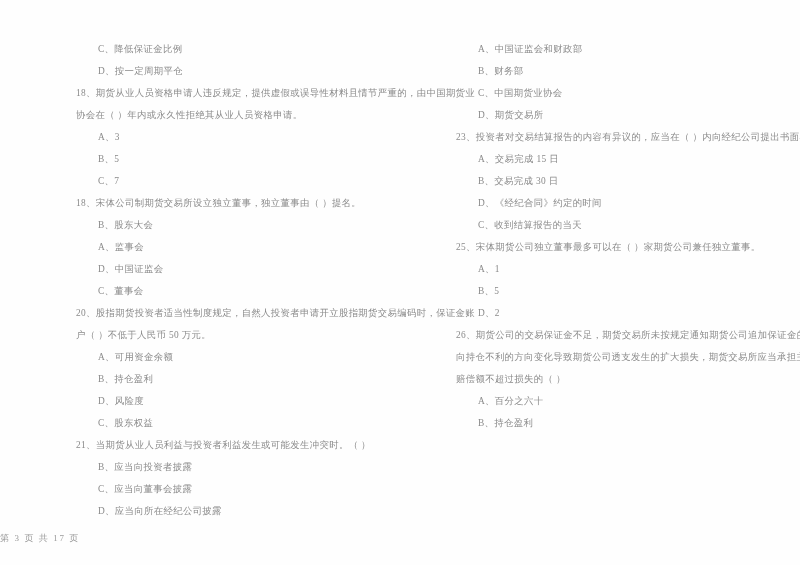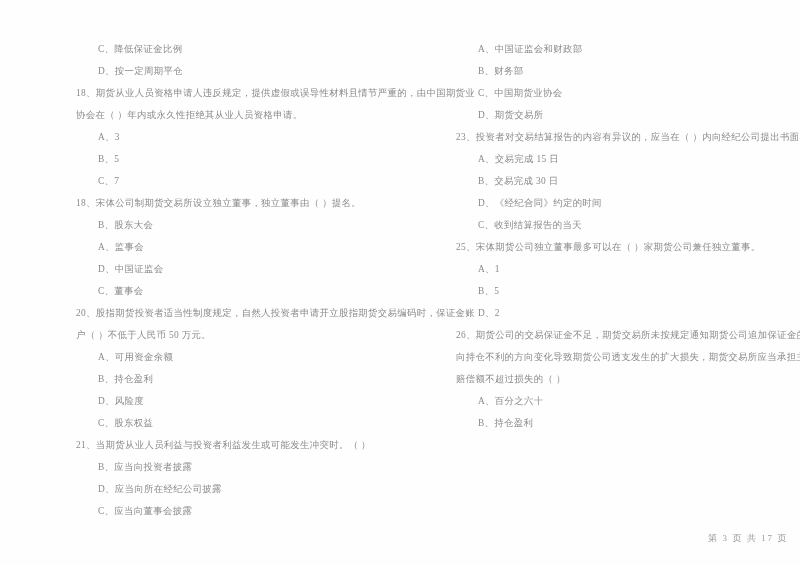--- a/index.html
+++ b/index.html
@@ -47,23 +47,23 @@
   }
   .stem {
     text-indent: 0;
   }
   .opt {
     padding-left: 22px;
   }
   .footer {
     position: absolute;
     left: 0;
-    right: 12px;
+    right: 0;
     top: 532px;
-    text-align: right;
+    text-align: left;
     font-size: 9px;
     letter-spacing: 1.6px;
     color: #9a9a9a;
   }
 </style>
 </head>
 <body>
 
 <div class="page">
   <div class="columns">
@@ -94,22 +94,22 @@
         <div class="line stem">户（    ）不低于人民币 50 万元。</div>
         <div class="line opt">A、可用资金余额</div>
         <div class="line opt">B、持仓盈利</div>
         <div class="line opt">D、风险度</div>
         <div class="line opt">C、股东权益</div>
       </div>
 
       <div class="q-block">
         <div class="line stem">21、当期货从业人员利益与投资者利益发生或可能发生冲突时。（    ）</div>
         <div class="line opt">B、应当向投资者披露</div>
+        <div class="line opt">C、应当向董事会披露</div>
         <div class="line opt">D、应当向所在经纪公司披露</div>
-        <div class="line opt">C、应当向董事会披露</div>
       </div>
 
     </div>
 
     <div class="col col-right">
 
       <div class="line opt">A、中国证监会和财政部</div>
       <div class="line opt">B、财务部</div>
       <div class="line opt">C、中国期货业协会</div>
       <div class="line opt">D、期货交易所</div>

